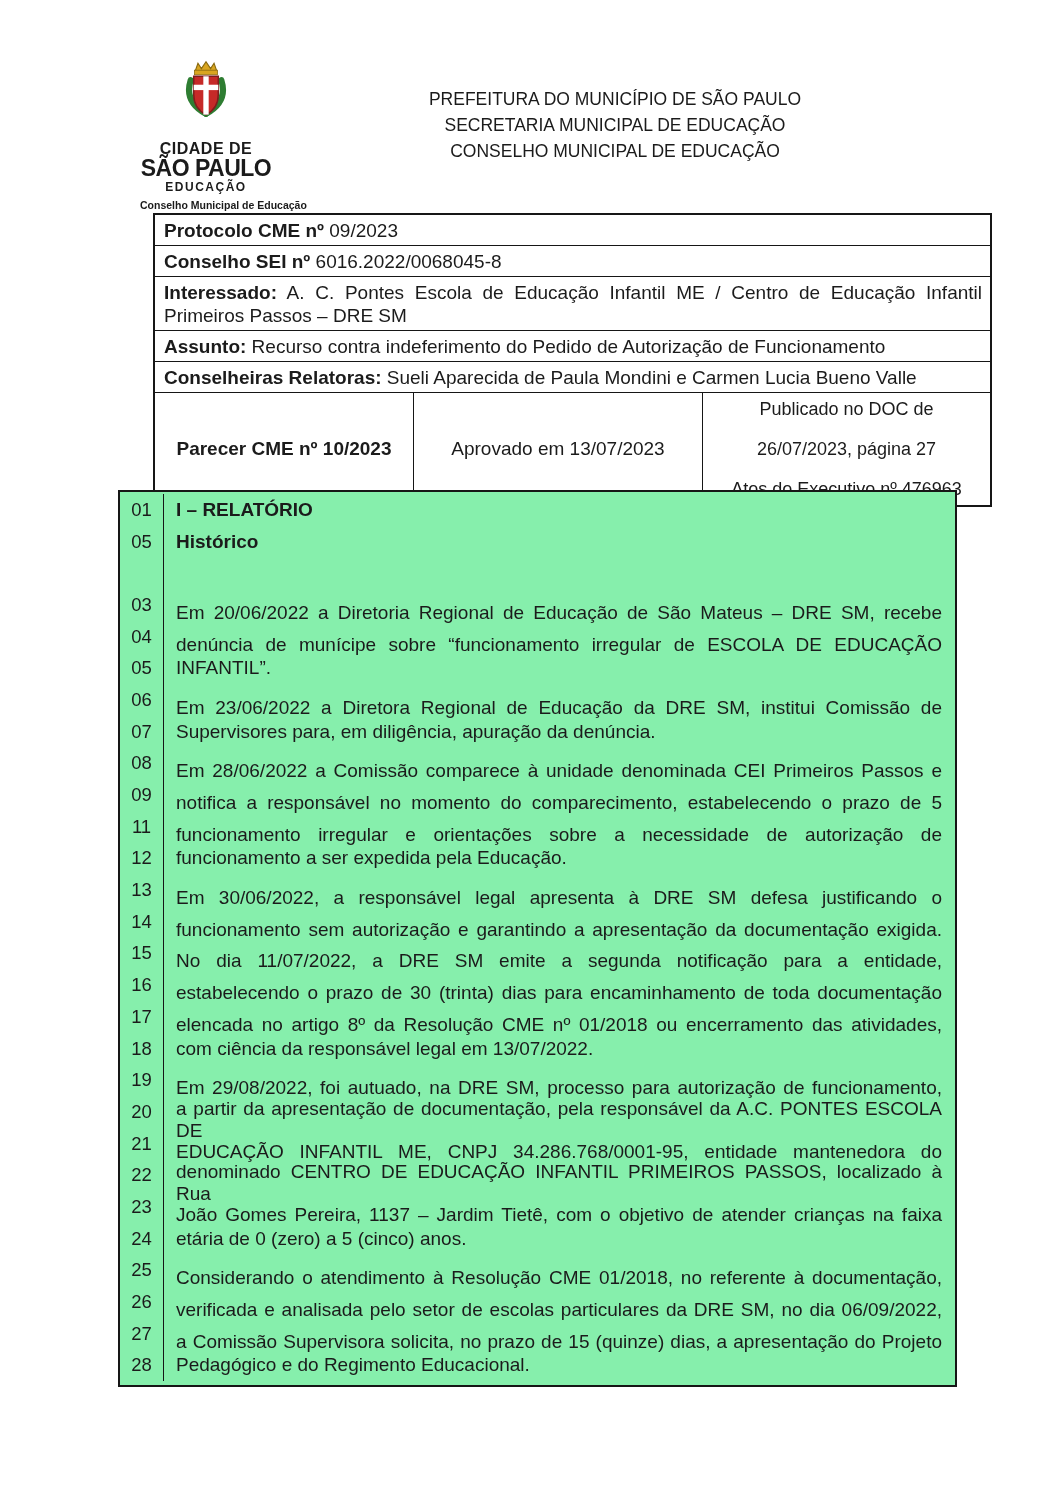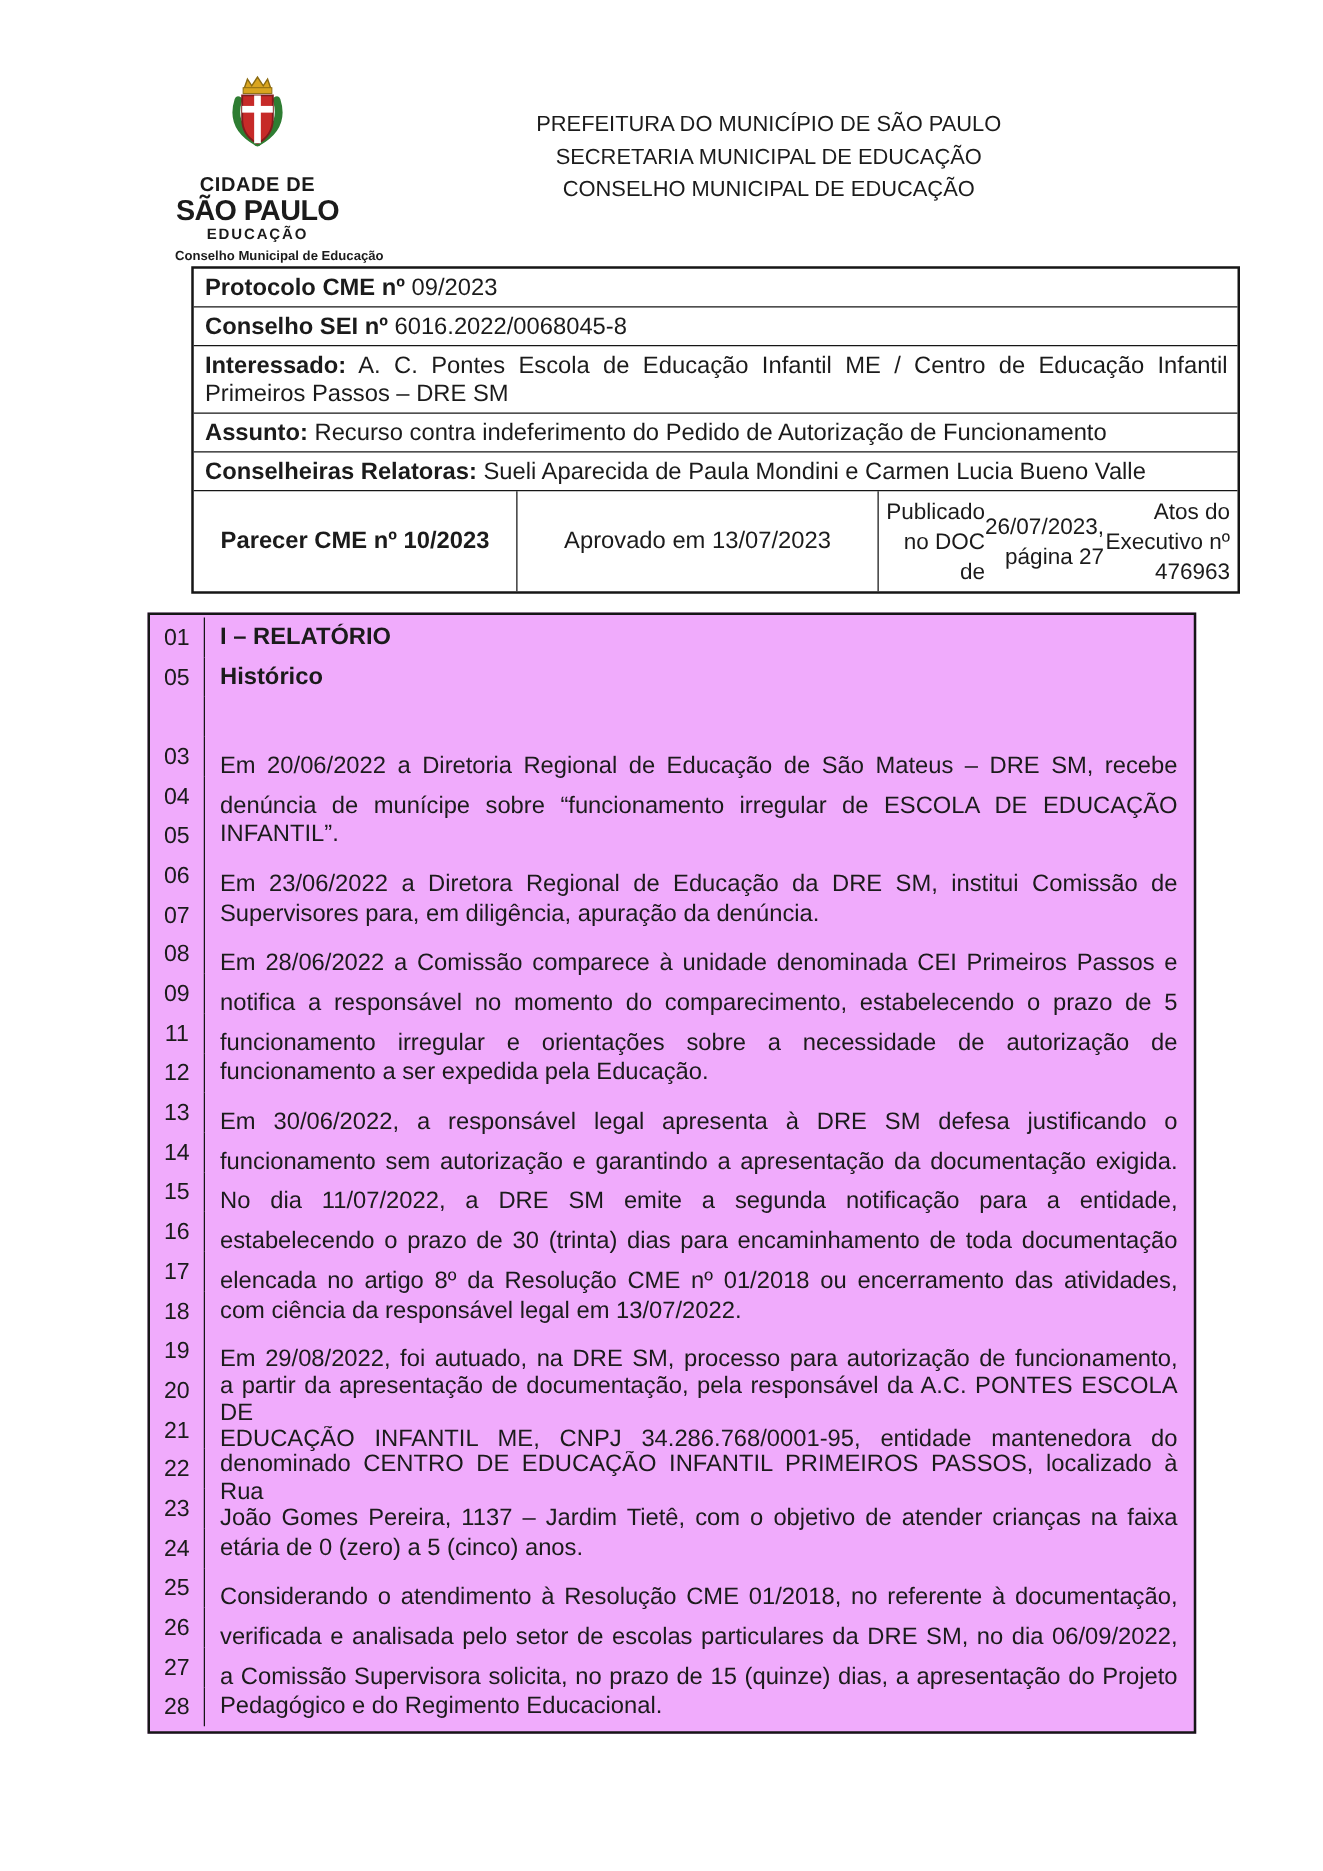--- a/index.html
+++ b/index.html
@@ -25,31 +25,31 @@
     border:2px solid #161616; background:#fff;margin-left:35px;
   }
   .info-row {
     border-bottom:1.5px solid #161616;
     font-size:19px; line-height:23px; padding:3.5px 8px 3.5px 9px;
   }
   .info-row.just { text-align:justify; }
   .lbl { font-weight:bold; }
   .parecer-row { display:flex; min-height:80px; }
   .p-cell {
-    display:flex; flex-direction:row; justify-content:center; align-items:center;
-    text-align:right; font-size:19px; padding:4px 6px;
+    display:flex; flex-direction:column; justify-content:center; align-items:center;
+    text-align:right; font-size:19px; padding:4px 6px;gap:16px;
   }
   .p-cell-1 { width:259px; font-weight:bold; border-right:1.5px solid #161616; }
   .p-cell-2 { width:289px; border-right:1.5px solid #161616; }
   .p-cell-3 { flex:1; font-size:18px; }
   .p-cell-3 div { line-height:24px; }
   
   .report-table {
     position:absolute; left:118px; top:490px; width:839px;
-    border:2px solid #161616; background:#f0abfc; padding:2px 0 4px 0;
+    border:2px solid #161616; background:#86efac; padding:2px 0 4px 0;
   }
   .r-row { display:flex; height:31.7px; align-items:center; }
   .r-num {
     width:44px; flex-shrink:0; align-self:stretch; display:flex;
     align-items:center; justify-content:center;
     border-right:1.5px solid #161616; font-size:18.5px;
   }
   .r-txt { flex:1; font-size:19px; padding:0 13px 0 12px; white-space:nowrap; overflow:hidden; }
   .r-txt.just { white-space:normal; text-align:justify; text-align-last:justify;margin-top:16px; }
   .r-txt.bold { font-weight:bold; }

